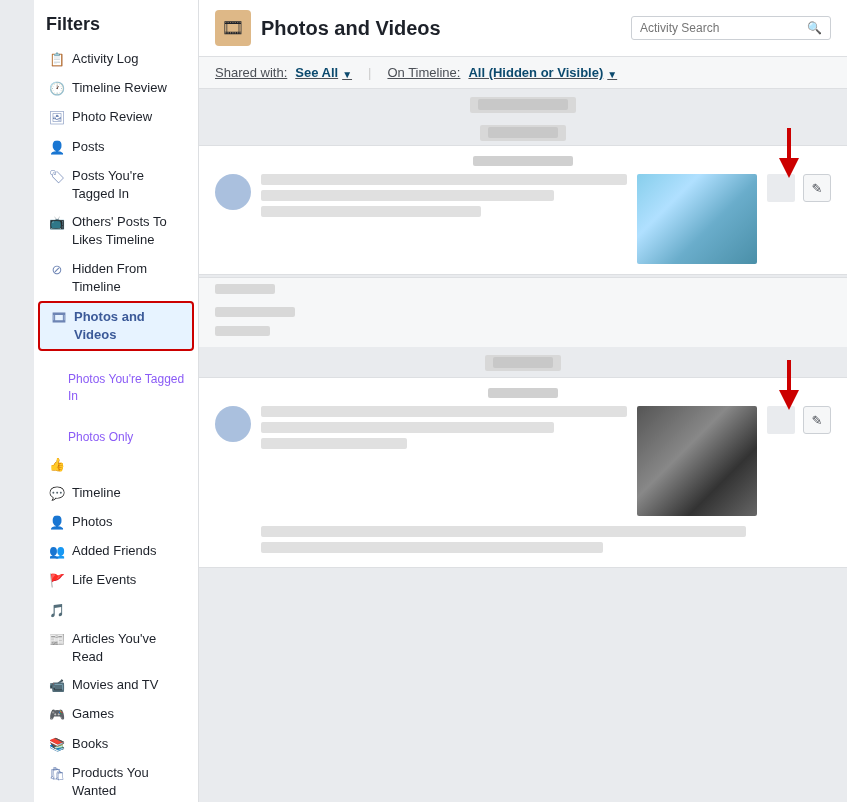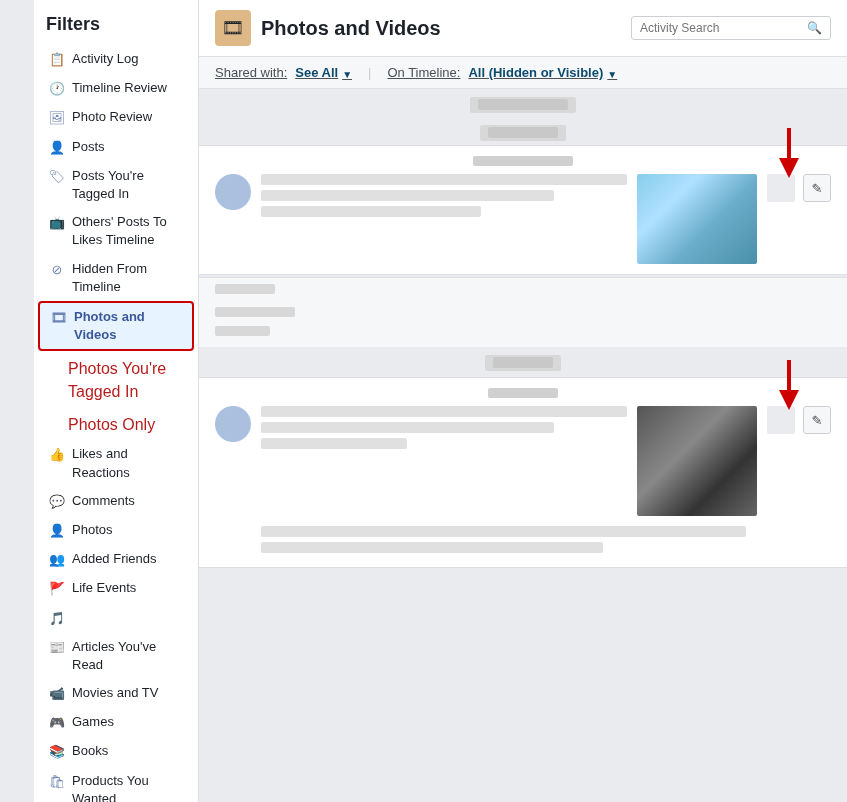--- a/index.html
+++ b/index.html
@@ -50,24 +50,24 @@
       min-width: 18px;
       margin-right: 6px;
       margin-top: 1px;
       color: #6d84b4;
       font-size: 13px;
       text-align: center;
     }
     .sidebar-item .label { flex: 1; }
 
     .sidebar-sub-item {
-      padding: 7px 8px 4px 34px;
+      padding: 20px 8px 4px 34px;
       cursor: pointer;
-      color: #b91c1c;
-      font-size: 16px;
+      color: #8b5cf6;
+      font-size: 12px;
       line-height: 1.4;
     }
 
     
     .main {
       flex: 1;
       display: flex;
       flex-direction: column;
       overflow: hidden;
     }
@@ -313,25 +313,24 @@
           <span class="label">Hidden From Timeline</span>
         </div>
         <div class="sidebar-item active">
           <span class="icon">🎞</span>
           <span class="label">Photos and Videos</span>
         </div>
         <div class="sidebar-sub-item">Photos You're Tagged In</div>
         <div class="sidebar-sub-item">Photos Only</div>
         <div class="sidebar-item">
           <span class="icon">👍</span>
-          <span class="label">Likes and Reactions</span>
         </div>
         <div class="sidebar-item">
           <span class="icon">💬</span>
-          <span class="label">Comments</span>
+          <span class="label">Timeline</span>
         </div>
         <div class="sidebar-item">
           <span class="icon">👤</span>
           <span class="label">Photos</span>
         </div>
         <div class="sidebar-item">
           <span class="icon">👥</span>
           <span class="label">Added Friends</span>
         </div>
         <div class="sidebar-item">

